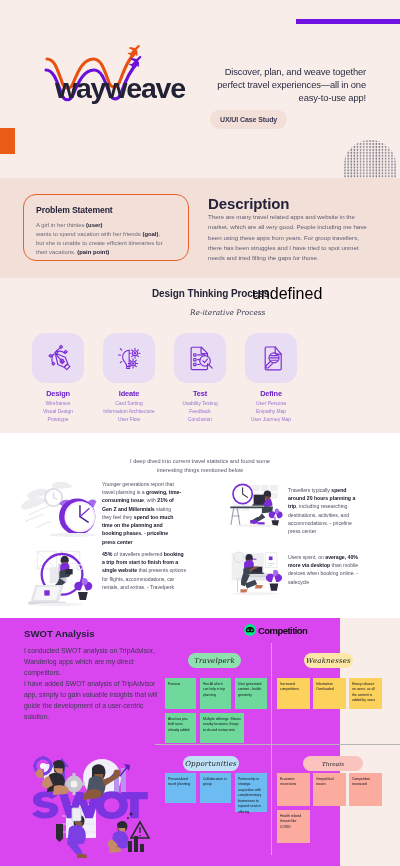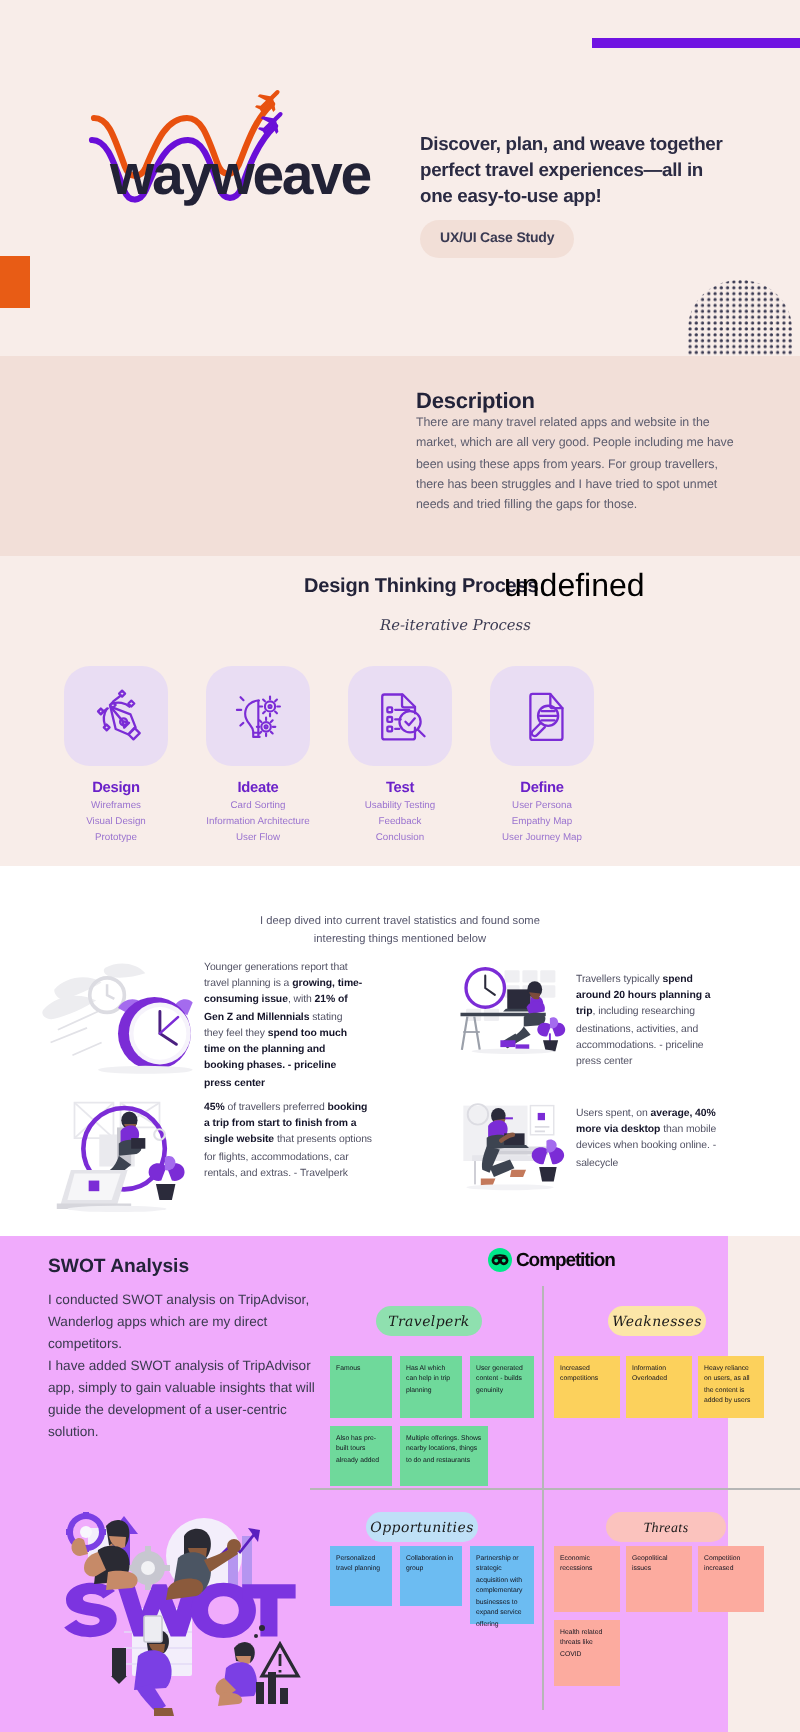--- a/index.html
+++ b/index.html
@@ -9,34 +9,34 @@
 
   
   .hero{position:absolute;left:0;top:0;width:400px;height:178px;background:#F8EDE9;overflow:hidden;}
   .top-bar{position:absolute;left:296px;top:19px;width:104px;height:5px;background:#7013E2;}
   .orange-sq{position:absolute;left:0;top:128px;width:15px;height:26px;background:#E85C15;}
   .dome{position:absolute;left:344px;top:140px;width:52px;height:38px;}
   .logo-wrap{position:absolute;left:34px;top:44px;width:160px;height:62px;}
   .logo-svg{position:absolute;left:0;top:0;}
   .logo-text{position:absolute;left:21px;top:30px;font-size:28.5px;font-weight:bold;
      letter-spacing:-1.2px;color:#222236;line-height:1;transform:scaleX(1.0);transform-origin:left top;}
-  .tagline{position:absolute;left:210px;top:66px;width:156px;font-size:9.4px;font-weight:bold;
-     color:#2B2B43;line-height:1.38;letter-spacing:-0.15px;}
+  .tagline{position:absolute;left:210px;top:66px;width:156px;font-size:9.4px;font-weight:normal;
+     color:#2B2B43;line-height:1.38;letter-spacing:-0.15px;text-align:right;}
   .badge{position:absolute;left:210px;top:110px;padding:5.5px 10px 6px;border-radius:20px;
      background:#F2DFD7;font-size:7px;font-weight:bold;color:#3A3A52;display:inline-block;letter-spacing:-0.1px;}
 
   
   .band2{position:absolute;left:0;top:178px;width:400px;height:100px;background:#F2DFD8;}
   .prob-card{position:absolute;left:23px;top:16px;width:166px;height:67px;
      border:1.6px solid #E2622A;border-radius:13px;box-sizing:border-box;padding:10px 12px;}
   .prob-title{font-size:8.6px;font-weight:bold;color:#232339;margin:0 0 6px 0;letter-spacing:-0.1px;}
   .prob-body{font-size:5.9px;color:#6A6A7A;line-height:1.52;}
   .prob-body b{color:#232339;}
   .desc{position:absolute;left:208px;top:17px;width:161px;}
-  .desc-title{font-size:11px;font-weight:bold;color:#232339;margin:0 0 0 0;letter-spacing:-0.1px;}
+  .desc-title{font-size:15px;font-weight:bold;color:#232339;margin:0 0 0 0;letter-spacing:-0.1px;}
   .desc-body{font-size:6.2px;color:#5D5D6E;line-height:1.66;letter-spacing:-0.02px;}
 
   
   .dt{position:absolute;left:0;top:278px;width:400px;height:140px;background:#F8EDE9;}
   .dt-title{position:absolute;left:152px;top:10px;font-size:10px;letter-spacing:-0.1px;font-weight:bold;color:#232339;}
   .dt-sub{position:absolute;left:190px;top:30px;font-size:7.4px;font-style:italic;color:#3A3A52;
      font-family:"DejaVu Serif",serif;}
   .dt-arrow{position:absolute;left:252px;top:7px;width:22px;height:24px;}
   .dt-cards{position:absolute;left:32px;top:55px;width:336px;display:flex;gap:19px;}
   .dt-card{width:52px;text-align:center;}
@@ -48,21 +48,21 @@
   
   .dr{position:absolute;left:0;top:433px;width:400px;height:185px;background:#fff;}
   .dr-title{position:absolute;left:0;top:9px;width:400px;text-align:center;font-size:10px;font-weight:bold;color:#232339;letter-spacing:-0.1px;}
   .dr-sub{position:absolute;left:117px;top:24px;width:166px;text-align:center;font-size:5.6px;color:#55556B;line-height:1.62;}
   .dr-cell{position:absolute;}
   .dr-txt{font-size:5.2px;color:#515163;line-height:1.58;letter-spacing:-0.03px;}
   .dr-txt b{color:#15152A;font-weight:bold;}
   .dr-ill{position:absolute;}
 
   
-  .swot{position:absolute;left:0;top:618px;width:340px;height:248px;background:#f0abfc;padding-left:24px;}
+  .swot{position:absolute;left:0;top:618px;width:340px;height:248px;background:#d946ef;}
   .swot-title{position:absolute;left:24px;top:10px;font-size:9.6px;font-weight:bold;color:#232339;}
   .swot-body{position:absolute;left:24px;top:27px;width:140px;font-size:6.8px;color:#3A3A4F;line-height:1.63;}
   .ta-logo{position:absolute;left:244px;top:6px;display:flex;align-items:center;gap:2px;}
   .ta-name{font-size:9.5px;font-weight:bold;color:#0a0a0a;letter-spacing:-0.55px;}
   .matrix{position:absolute;left:0;top:0;width:400px;height:248px;}
   .pill{position:absolute;border-radius:9px;font-size:7px;font-style:italic;
      text-align:center;font-family:"DejaVu Serif",serif;color:#1a1a1a;display:flex;
      align-items:center;justify-content:center;letter-spacing:0.2px;}
   .note{position:absolute;font-size:3.4px;color:#14141e;line-height:1.62;padding:3.5px 3px;box-sizing:border-box;}
   .vline{position:absolute;background:#B6B6B6;width:1px;}
@@ -105,20 +105,24 @@
           <path d="M6 .5c.6 0 .95.45.95 1.15V4.9l3.85 2.6v1.3l-3.85-1.25v3.3l1.4 1.08v.95l-2.35-.7-2.35.7v-.95l1.4-1.08v-3.3L1.2 8.8V7.5l3.85-2.6V1.65C5.05.95 5.4.5 6 .5z"></path>
         </g>
       </svg>
       <div class="logo-text">wayweave</div>
     </div>
     <div class="tagline">Discover, plan, and weave together perfect travel experiences—all in one easy-to-use app!</div>
     <div class="badge">UX/UI Case Study</div>
   </div>
 
   <div class="band2">
+    <div class="prob-card">
+      <div class="prob-title">Problem Statement</div>
+      <div class="prob-body">A girl in her thirties <b>(user)</b><br>wants to spend vacation with her friends <b>(goal)</b>,<br>but she is unable to create efficient itineraries for<br>their vacations. <b>(pain point)</b></div>
+    </div>
     <div class="desc">
       <div class="desc-title">Description</div>
       <div class="desc-body">There are many travel related apps and website in the market, which are all very good. People including me have been using these apps from years. For group travellers, there has been struggles and I have tried to spot unmet needs and tried filling the gaps for those.</div>
     </div>
   </div>
 
   <div class="dt">
     <div class="dt-title">Design Thinking Process</div>
     <div class="dt-sub">Re-iterative Process</div>
     <div class="dt-arrow" id="dt-arrow">undefined</div>

